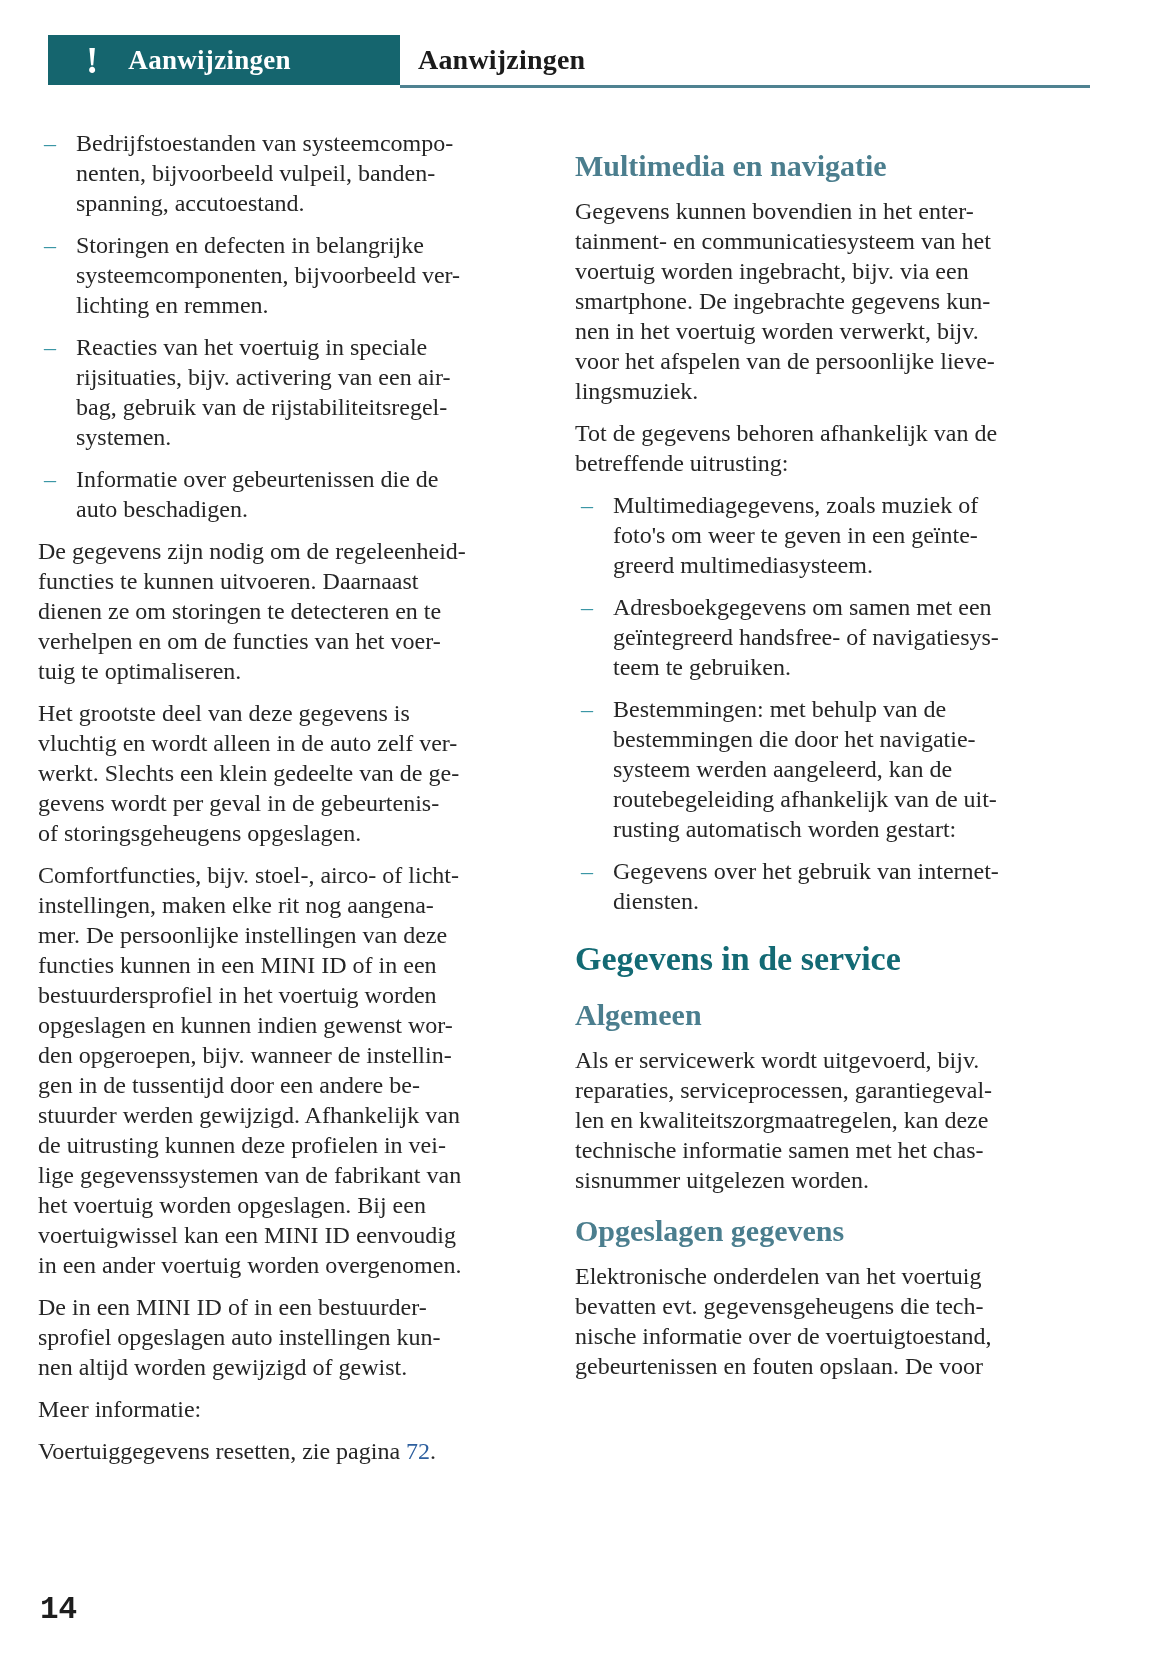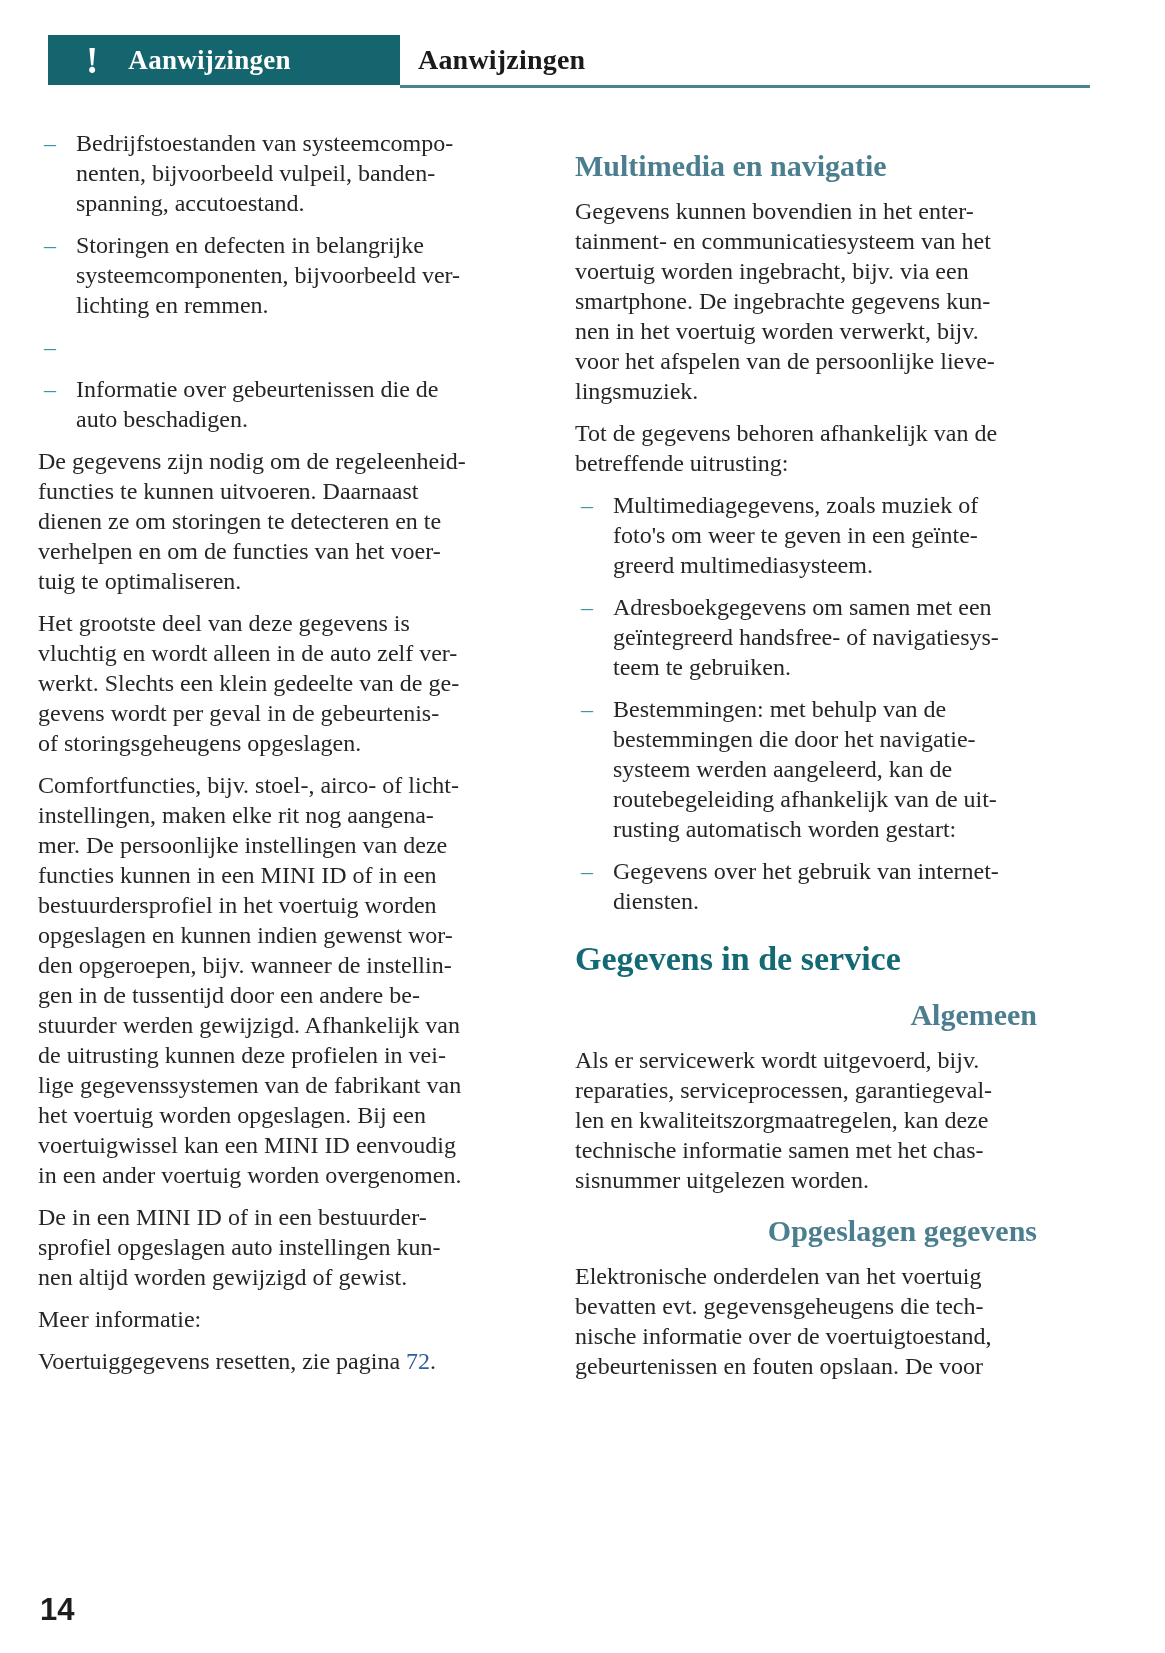--- a/index.html
+++ b/index.html
@@ -59,26 +59,26 @@
   }
   h2.h2 {
     font-size:30px; line-height:36px; font-weight:bold;
     color:#4b7e8e; margin:28px 0 12px 0;
   }
   h1.h1 {
     font-size:34px; line-height:41px; font-weight:bold;
     color:#136a74; margin:22px 0 0 0;
   }
   .col-right h2.h2-first { margin-top:12px; }
-  .col-right h2.h2-sub   { margin-top:18px;text-align:right; }
+  .col-right h2.h2-sub   { margin-top:18px; }
   a.page-link { color:#2d5f9e; text-decoration:none; cursor:pointer;margin-top:48px; }
   
   .footer-num {
     position:absolute; left:40px; top:1592px;
-    font-family:Liberation Sans, sans-serif;
+    font-family:Liberation Mono, monospace;
     font-size:31px; font-weight:bold; color:#1d1d1d;
   }
 </style>
 </head>
 <body>
 
 <div>
 
   <div class="header">
     <div class="badge">
@@ -101,20 +101,24 @@
 spanning, accutoestand.</span>
         </div>
         <div class="li">
           <span class="dash">–</span>
           <span class="lines">Storingen en defecten in belangrijke
 systeemcomponenten, bijvoorbeeld ver-
 lichting en remmen.</span>
         </div>
         <div class="li">
           <span class="dash">–</span>
+          <span class="lines">Reacties van het voertuig in speciale
+rijsituaties, bijv. activering van een air-
+bag, gebruik van de rijstabiliteitsregel-
+systemen.</span>
         </div>
         <div class="li">
           <span class="dash">–</span>
           <span class="lines">Informatie over gebeurtenissen die de
 auto beschadigen.</span>
         </div>
       </div>
 
       <p class="para lines">De gegevens zijn nodig om de regeleenheid-
 functies te kunnen uitvoeren. Daarnaast

